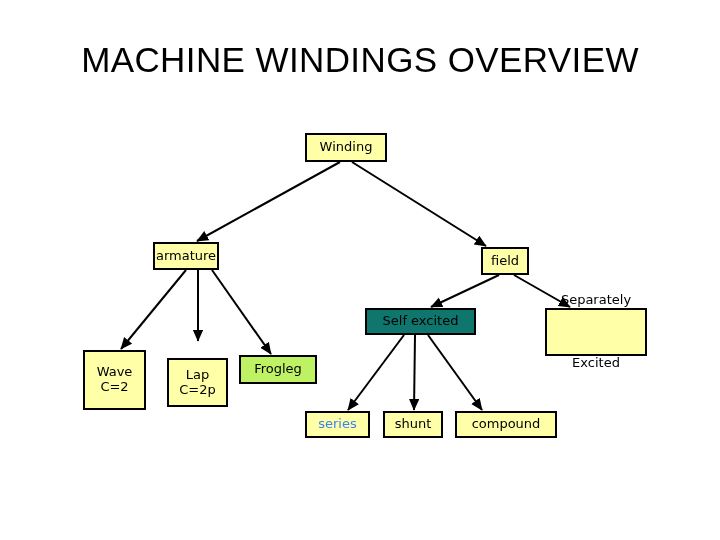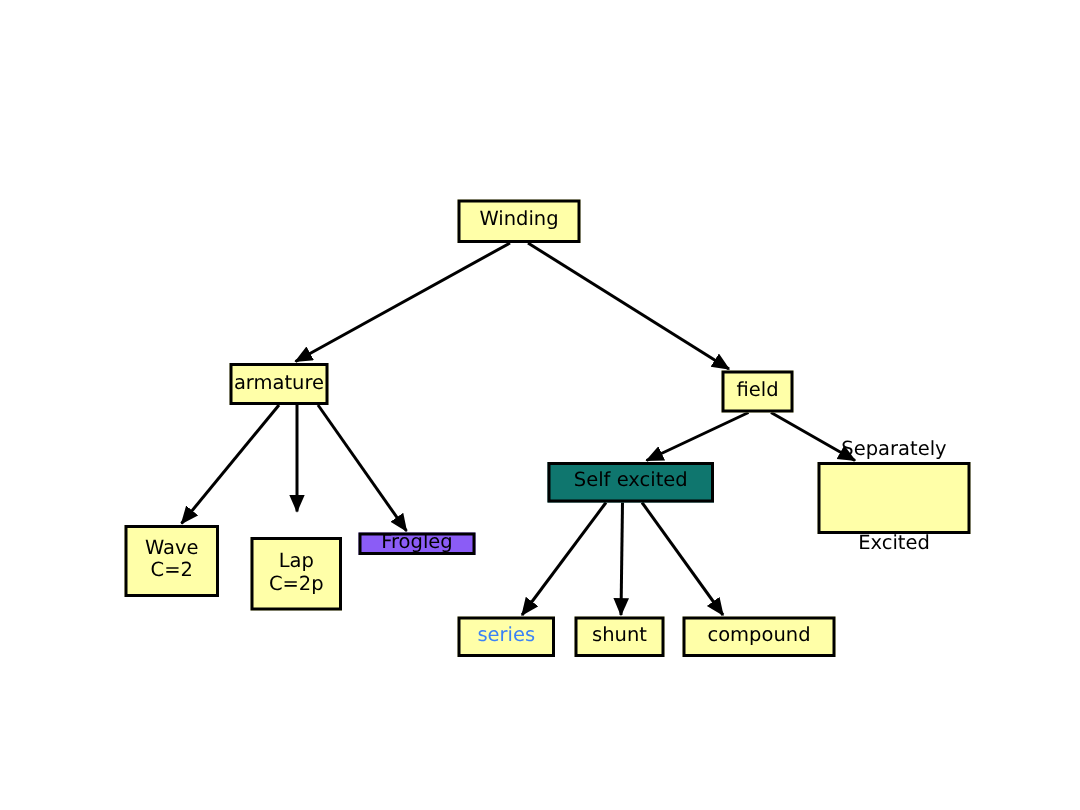--- a/index.html
+++ b/index.html
@@ -51,20 +51,21 @@
     text-align: center;
     z-index: 2;
   }
   .node .line2 { display: block; }
 </style>
 </head>
 <body>
 
 <div id="slide">
 
+  <div id="slide-title">MACHINE WINDINGS OVERVIEW</div>
 
   <svg id="diagram" viewBox="0 0 720 540" xmlns="http://www.w3.org/2000/svg">
     <defs>
       <marker id="arrowhead" markerWidth="7" markerHeight="7" refX="5.6" refY="2.6" orient="auto" markerUnits="strokeWidth">
         <path d="M0,0 L6,2.6 L0,5.2 z" fill="#000000"></path>
       </marker>
     </defs>
     <g id="edge-layer">
         <line x1="340" y1="162" x2="197" y2="241" stroke="#000000" stroke-width="2" marker-end="url(#arrowhead)"></line>
         <line x1="352" y1="162" x2="486" y2="246" stroke="#000000" stroke-width="2" marker-end="url(#arrowhead)"></line>
@@ -82,29 +83,29 @@
   <div id="node-layer">
       <div class="node" style="left: 305px; top: 133px; width: 82px; height: 29px; background: rgb(255, 255, 168); border-color: rgb(0, 0, 0); color: rgb(0, 0, 0);">
         <span>Winding</span>
       </div>
       <div class="node" style="left: 153px; top: 242px; width: 66px; height: 28px; background: rgb(255, 255, 168); border-color: rgb(0, 0, 0); color: rgb(0, 0, 0);">
         <span>armature</span>
       </div>
       <div class="node" style="left: 481px; top: 247px; width: 48px; height: 28px; background: rgb(255, 255, 168); border-color: rgb(0, 0, 0); color: rgb(0, 0, 0);">
         <span>field</span>
       </div>
-      <div class="node" style="left: 83px; top: 350px; width: 63px; height: 48px; background: rgb(255, 255, 168); border-color: rgb(0, 0, 0); color: rgb(0, 0, 0);">
+      <div class="node" style="left: 83px; top: 350px; width: 63px; height: 60px; background: rgb(255, 255, 168); border-color: rgb(0, 0, 0); color: rgb(0, 0, 0);">
         <span>Wave</span>
         <span class="line2">C=2</span>
       </div>
       <div class="node" style="left: 167px; top: 358px; width: 61px; height: 49px; background: rgb(255, 255, 168); border-color: rgb(0, 0, 0); color: rgb(0, 0, 0);">
         <span>Lap</span>
         <span class="line2">C=2p</span>
       </div>
-      <div class="node" style="left: 239px; top: 355px; width: 78px; height: 15px; background: #8b5cf6; border-color: rgb(0, 0, 0); color: rgb(0, 0, 0);">
+      <div class="node" style="left: 239px; top: 355px; width: 78px; height: 29px; background: #bef264; border-color: rgb(0, 0, 0); color: rgb(0, 0, 0);">
         <span>Frogleg</span>
       </div>
       <div class="node" style="left: 365px; top: 308px; width: 111px; height: 27px; background: #0f766e; border-color: rgb(0, 0, 0); color: rgb(0, 0, 0);">
         <span>Self excited</span>
       </div>
       <div class="node" style="left: 545px; top: 308px; width: 102px; height: 48px; background: rgb(255, 255, 168); border-color: rgb(0, 0, 0); color: rgb(0, 0, 0); gap: 48px;">
         <span>Separately</span>
         <span class="line2">Excited</span>
       </div>
       <div class="node" style="left: 305px; top: 411px; width: 65px; height: 27px; background: rgb(255, 255, 168); border-color: rgb(0, 0, 0); color: #3b82f6;">

